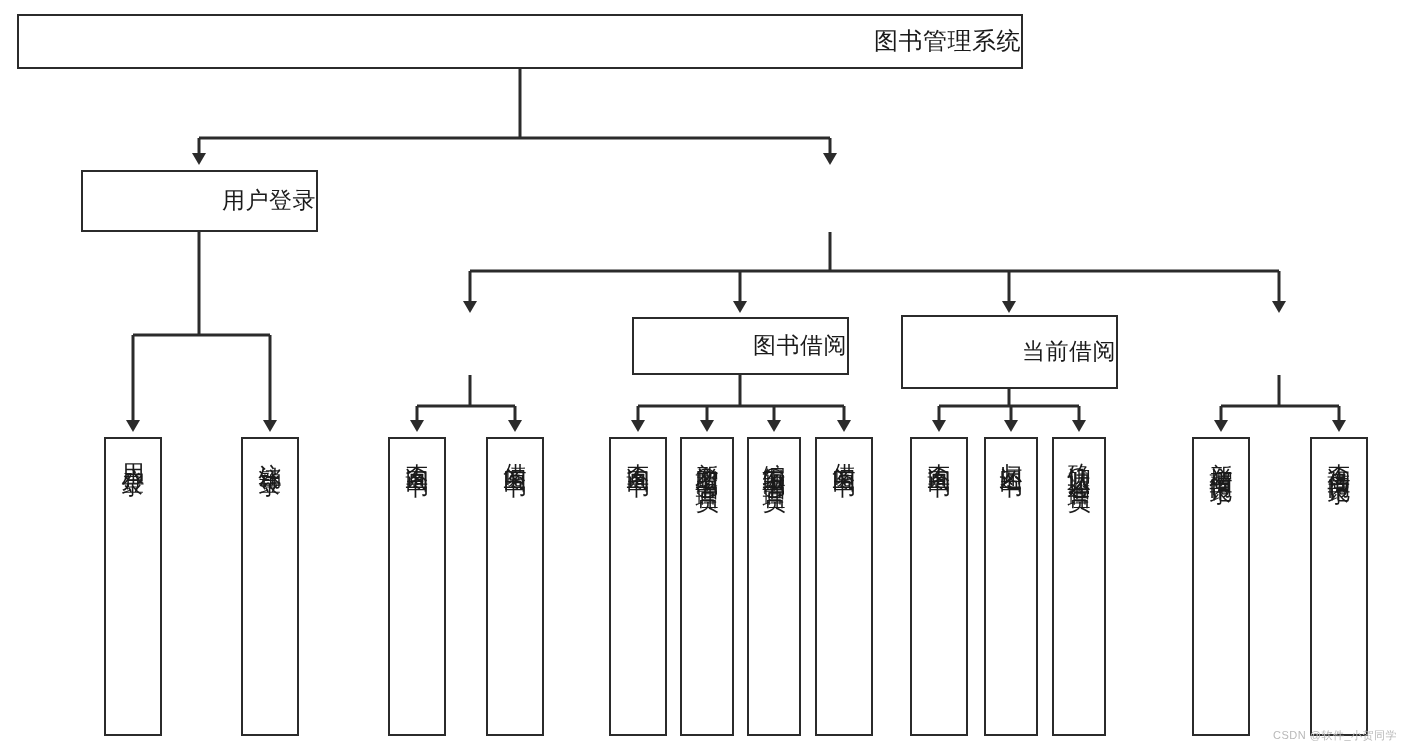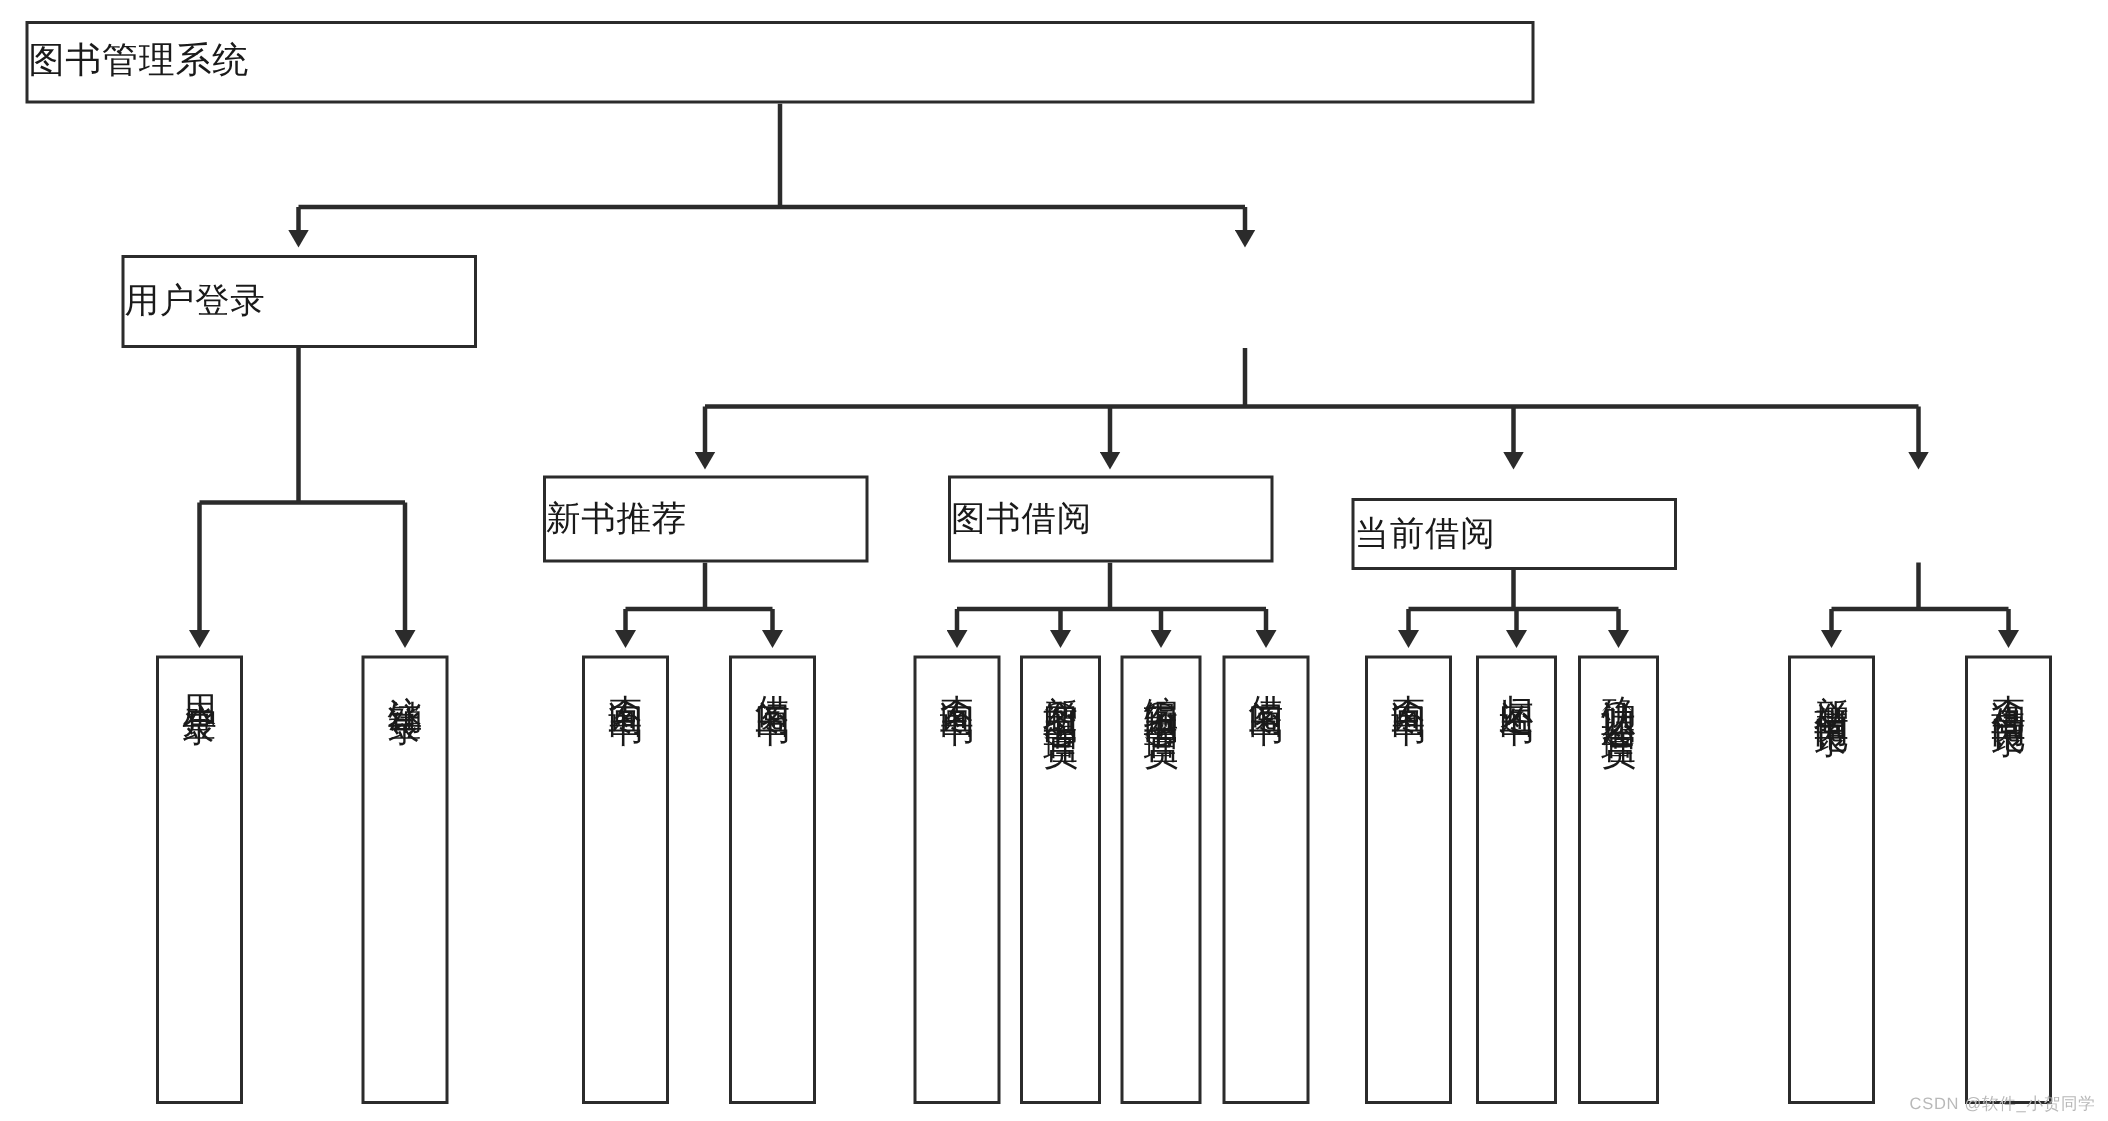--- a/index.html
+++ b/index.html
@@ -25,21 +25,21 @@
     width: 1405px;
     height: 747px;
   }
   .node {
     position: absolute;
     box-sizing: border-box;
     background: #ffffff;
     border: 2px solid #2b2b2b;
     display: flex;
     align-items: center;
-    justify-content: flex-start;
+    justify-content: flex-end;
     color: #1a1a1a;
   }
   .node-label {
     display: block;
     text-align: center;
     line-height: 1.18;
     letter-spacing: 0.5px;
     color: #1a1a1a;
     white-space: nowrap;
   }
@@ -132,27 +132,24 @@
   </svg>
 
   <div class="node root horiz" style="left:17px; top:14px; width:1006px; height:55px;">
     <span class="node-label">图书管理系统</span>
   </div>
 
   <div class="node horiz" style="left:81px; top:170px; width:237px; height:62px;">
     <span class="node-label">用户登录</span>
   </div>
 
-  <div class="node horiz" style="left:362px; top:317px; width:217px; height:58px;">
-    <span class="node-label">新书推荐</span>
-  </div>
   <div class="node horiz" style="left:632px; top:317px; width:217px; height:58px;">
     <span class="node-label">图书借阅</span>
   </div>
-  <div class="node horiz" style="left:901px; top:332px; width:217px; height:48px;">
+  <div class="node horiz" style="left:901px; top:315px; width:217px; height:74px;">
     <span class="node-label">当前借阅</span>
   </div>
 
   <div class="node vert" style="left:104px; top:437px; width:58px; height:299px;">
     <span class="node-label">用户登录</span>
   </div>
   <div class="node vert" style="left:241px; top:437px; width:58px; height:299px;">
     <span class="node-label">注销登录</span>
   </div>
 

